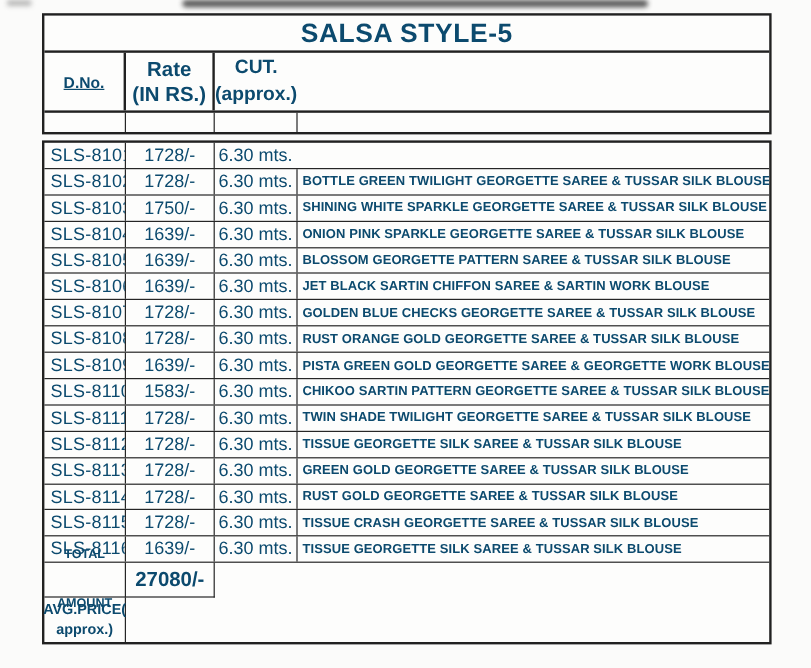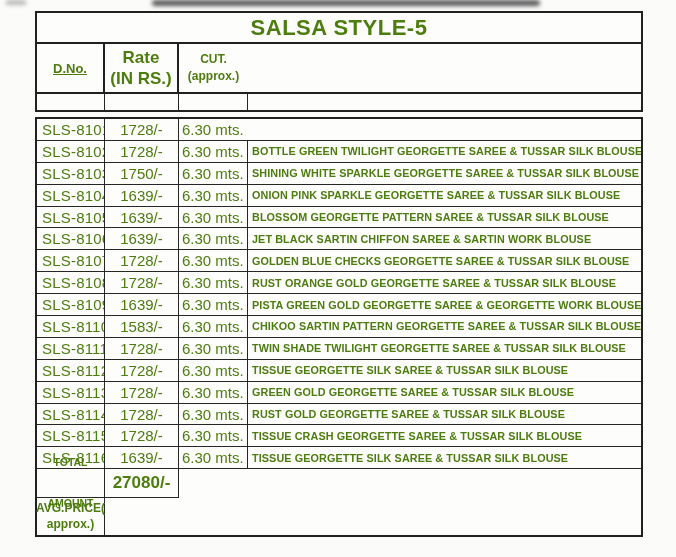--- a/index.html
+++ b/index.html
@@ -1,21 +1,21 @@
 <!DOCTYPE html>
 <html><head>
 <meta charset="utf-8">
 <style>
   html,body { margin:0; padding:0; }
   .page {
     position:relative;
     width:676px; height:557px;
     background:#fbfbfa;
     font-family:"Liberation Sans", sans-serif;
-    color:#4d7c0f;
+    color:#0c4a6e;
     overflow:hidden;
   }
   
   .smudge-top {
     position:absolute; left:152px; top:0; width:388px; height:6px;
     background:#2e2e2e; filter:blur(2px); opacity:.8; border-radius:3px;
   }
   .smudge-corner {
     position:absolute; left:6px; top:0; width:20px; height:5px;
     background:#777; filter:blur(2px); opacity:.5;
@@ -34,21 +34,21 @@
   .header-row { height:48px; border-bottom:2px solid #212121; }
   .empty-row { height:16px; }
   .hcell {
     border-right:2px solid #212121;
     display:flex; flex-direction:column; align-items:center; justify-content:center;
     text-align:center;
   }
   .hcell:last-child { border-right:none; }
   .h-dno { font-weight:bold; font-size:13px;text-decoration:underline; }
   .h-rate { font-weight:bold; font-size:17px; line-height:1.25; }
-  .h-cut { font-weight:bold; font-size:12px; line-height:1.4; }
+  .h-cut { font-weight:bold; font-size:16px; line-height:1.4; }
   .h-fabric { font-weight:bold; font-size:15px; line-height:1.5; }
   .ecell { border-right:1.5px solid #262626; }
   .ecell:last-child { border-right:none; }
 
   .gap { height:5px; }
 
   
   .t-main { border:2px solid #212121; background:#fdfdfc; }
   .row { height:21.9px; box-sizing:border-box; border-bottom:1.5px solid #262626; }
   .cell {

